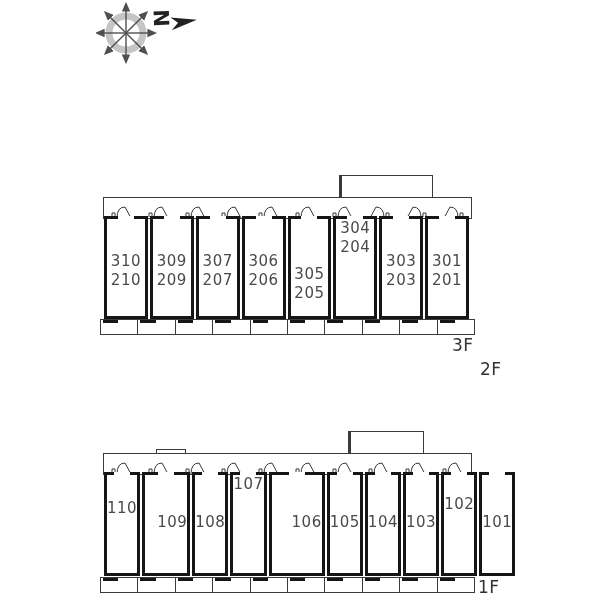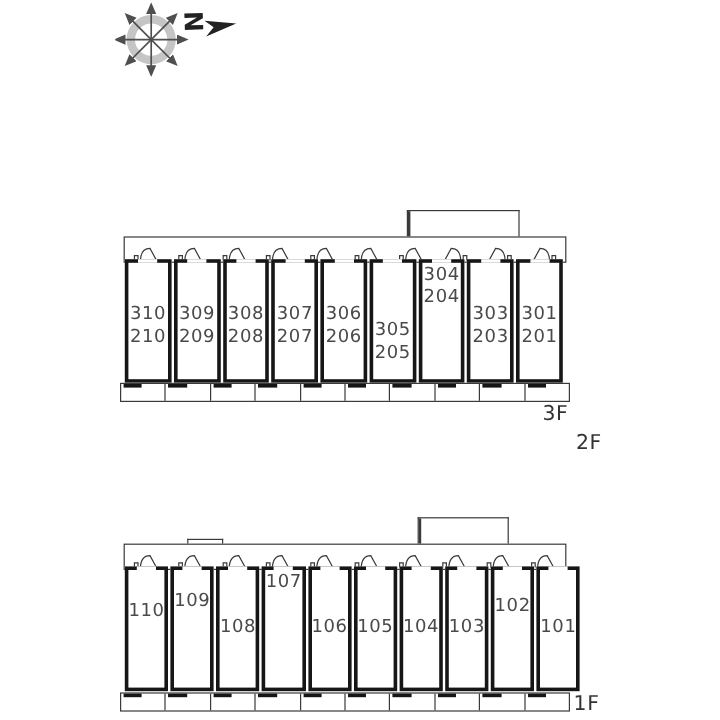--- a/index.html
+++ b/index.html
@@ -125,27 +125,20 @@
         <div class="room">
           <div class="door-gap"></div>
           <div class="nums" style="margin-top: 33px;">
             <div>309</div>
             <div>209</div>
           </div>
         </div>
         <div class="room">
           <div class="door-gap"></div>
           <div class="nums" style="margin-top: 33px;">
-            <div>308</div>
-            <div>208</div>
-          </div>
-        </div>
-        <div class="room">
-          <div class="door-gap"></div>
-          <div class="nums" style="margin-top: 33px;">
             <div>307</div>
             <div>207</div>
           </div>
         </div>
         <div class="room">
           <div class="door-gap"></div>
           <div class="nums" style="margin-top: 33px;">
             <div>306</div>
             <div>206</div>
           </div>
@@ -265,39 +258,39 @@
       </div>
       <div class="rooms" style="position: absolute; left: 103px; top: 472px; width: 367px; height: 104px;">
         <div class="room">
           <div class="door-gap"></div>
           <div class="nums" style="margin-top: 24px;">
             <div>110</div>
           </div>
         </div>
         <div class="room">
           <div class="door-gap"></div>
-          <div class="nums" style="margin-top: 16px;">
+          <div class="nums" style="margin-top: 38px; padding-left: 12px;">
             <div>109</div>
           </div>
         </div>
         <div class="room">
           <div class="door-gap"></div>
           <div class="nums" style="margin-top: 38px;">
             <div>108</div>
           </div>
         </div>
         <div class="room">
           <div class="door-gap"></div>
           <div class="nums" style="">
             <div>107</div>
           </div>
         </div>
         <div class="room">
           <div class="door-gap"></div>
-          <div class="nums" style="margin-top: 38px;">
+          <div class="nums" style="margin-top: 38px; padding-left: 20px;">
             <div>106</div>
           </div>
         </div>
         <div class="room">
           <div class="door-gap"></div>
           <div class="nums" style="margin-top: 38px;">
             <div>105</div>
           </div>
         </div>
         <div class="room">

